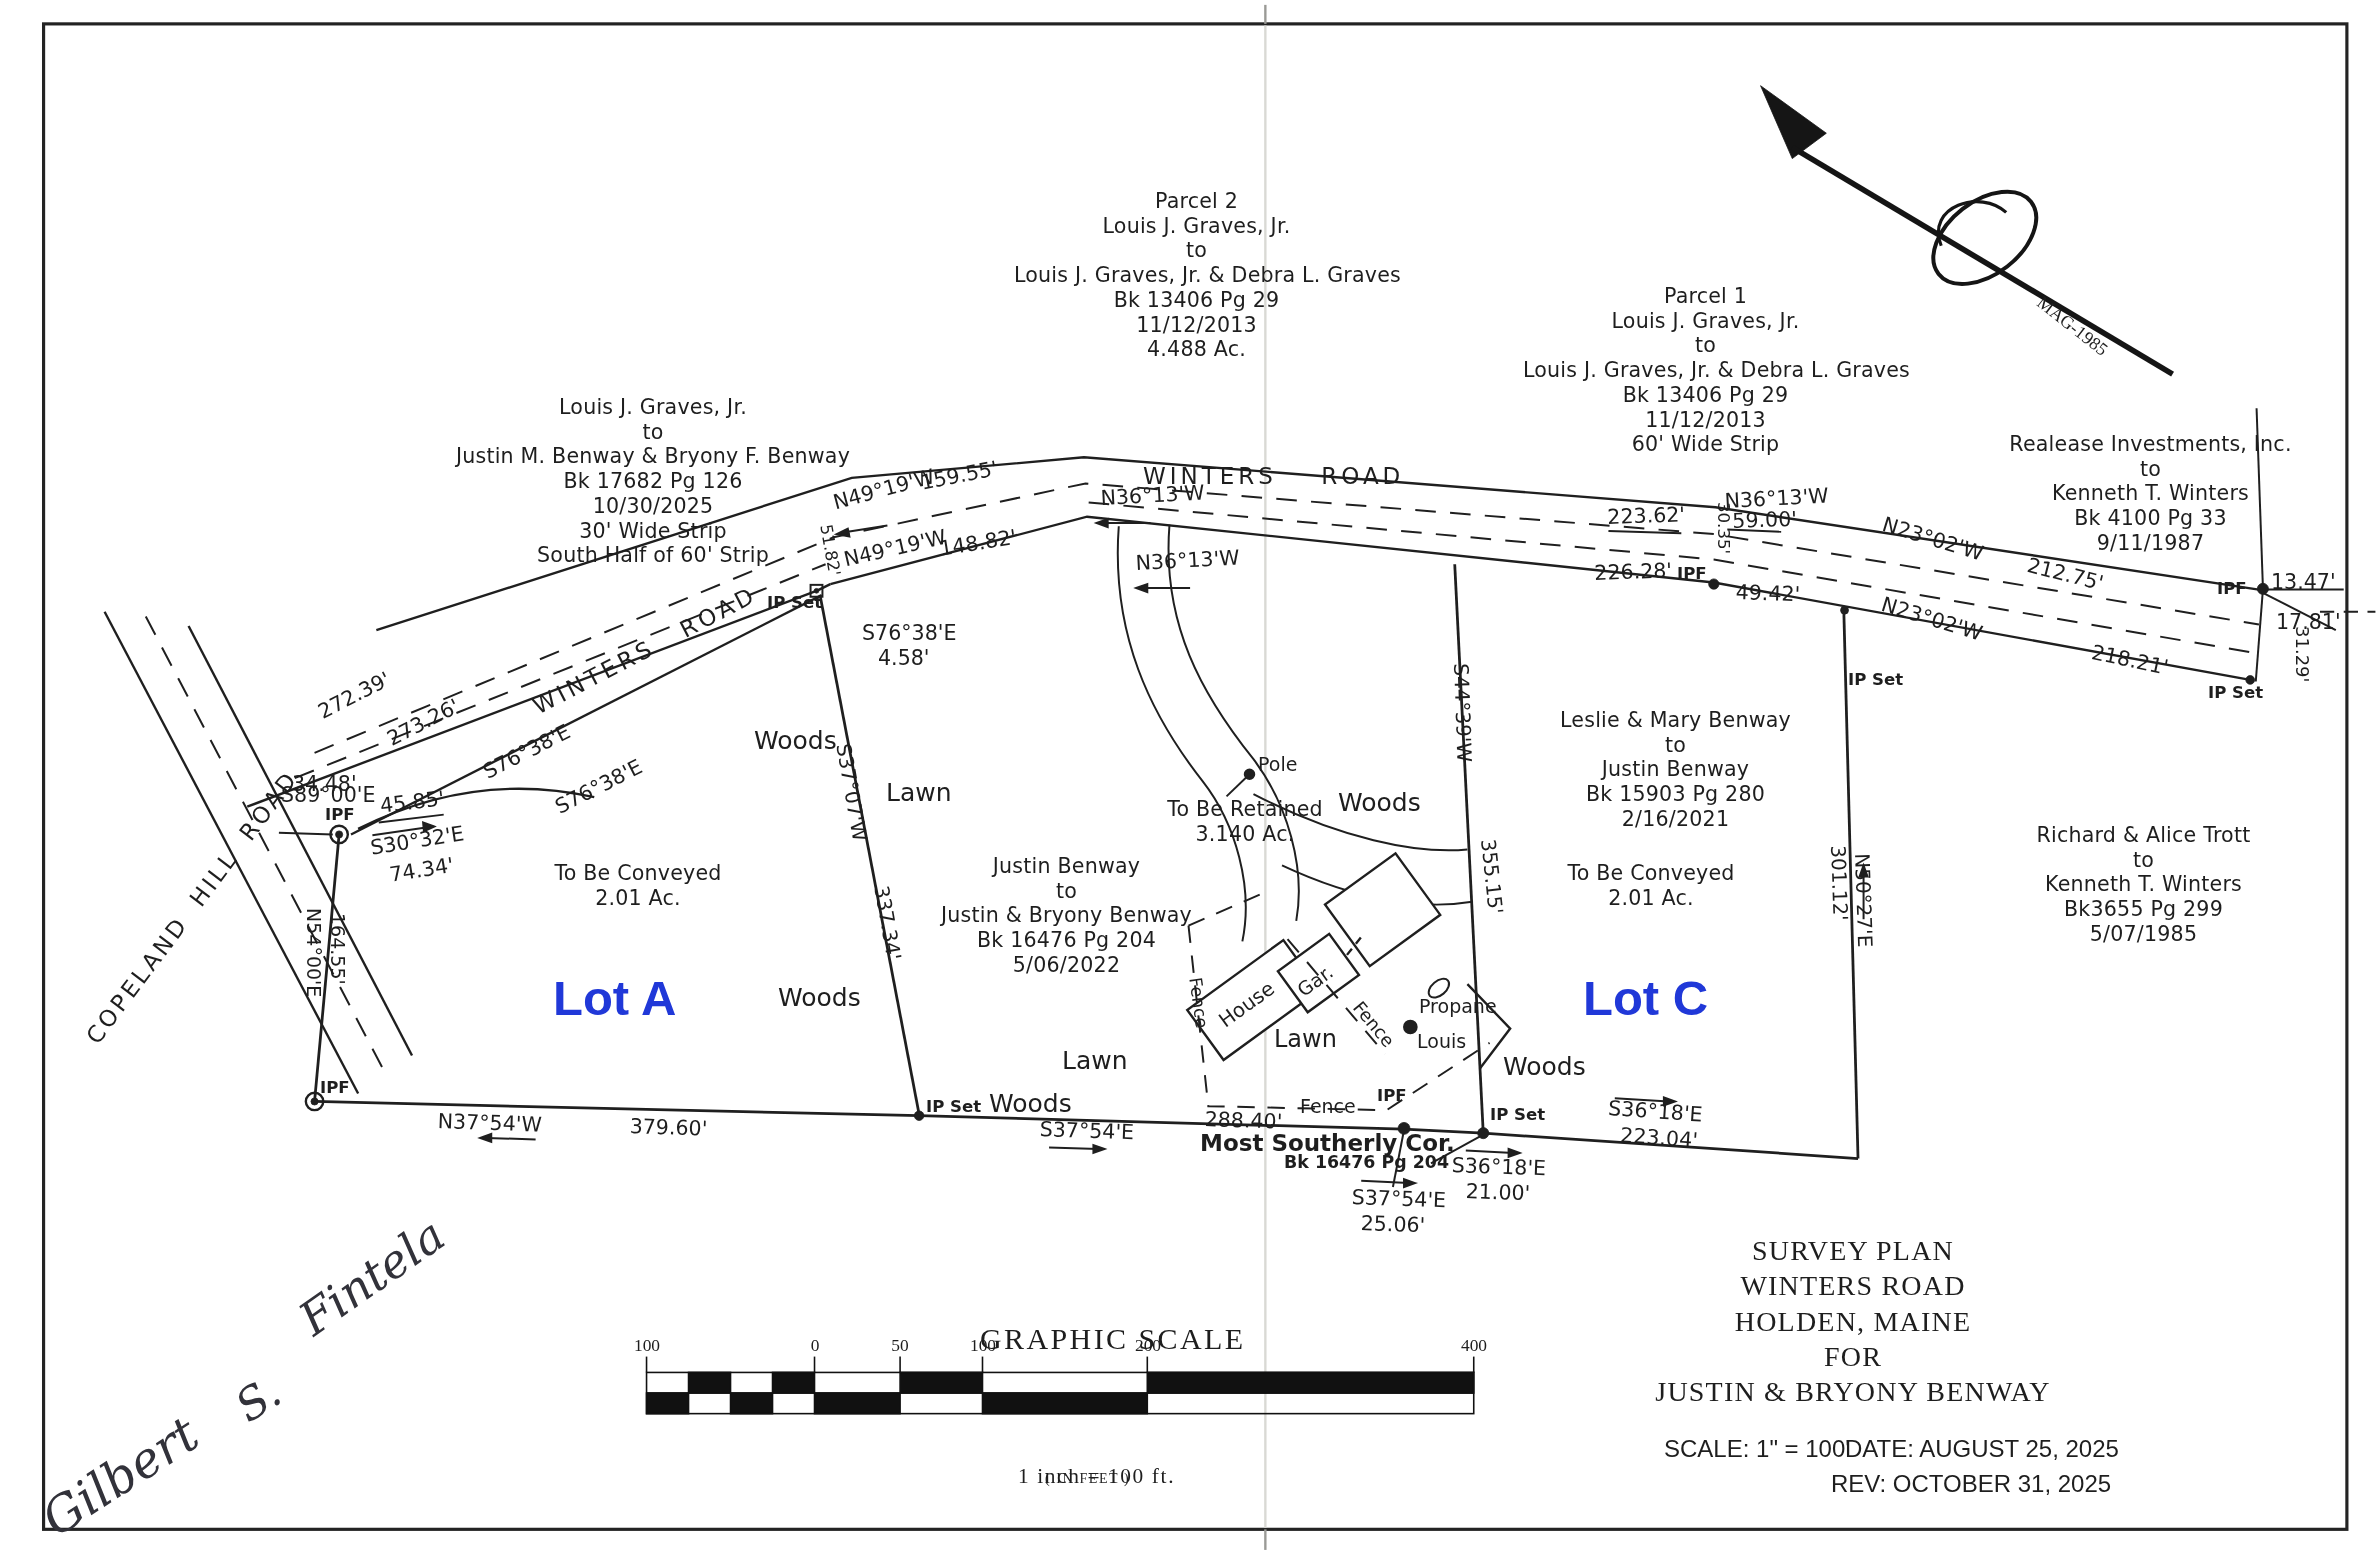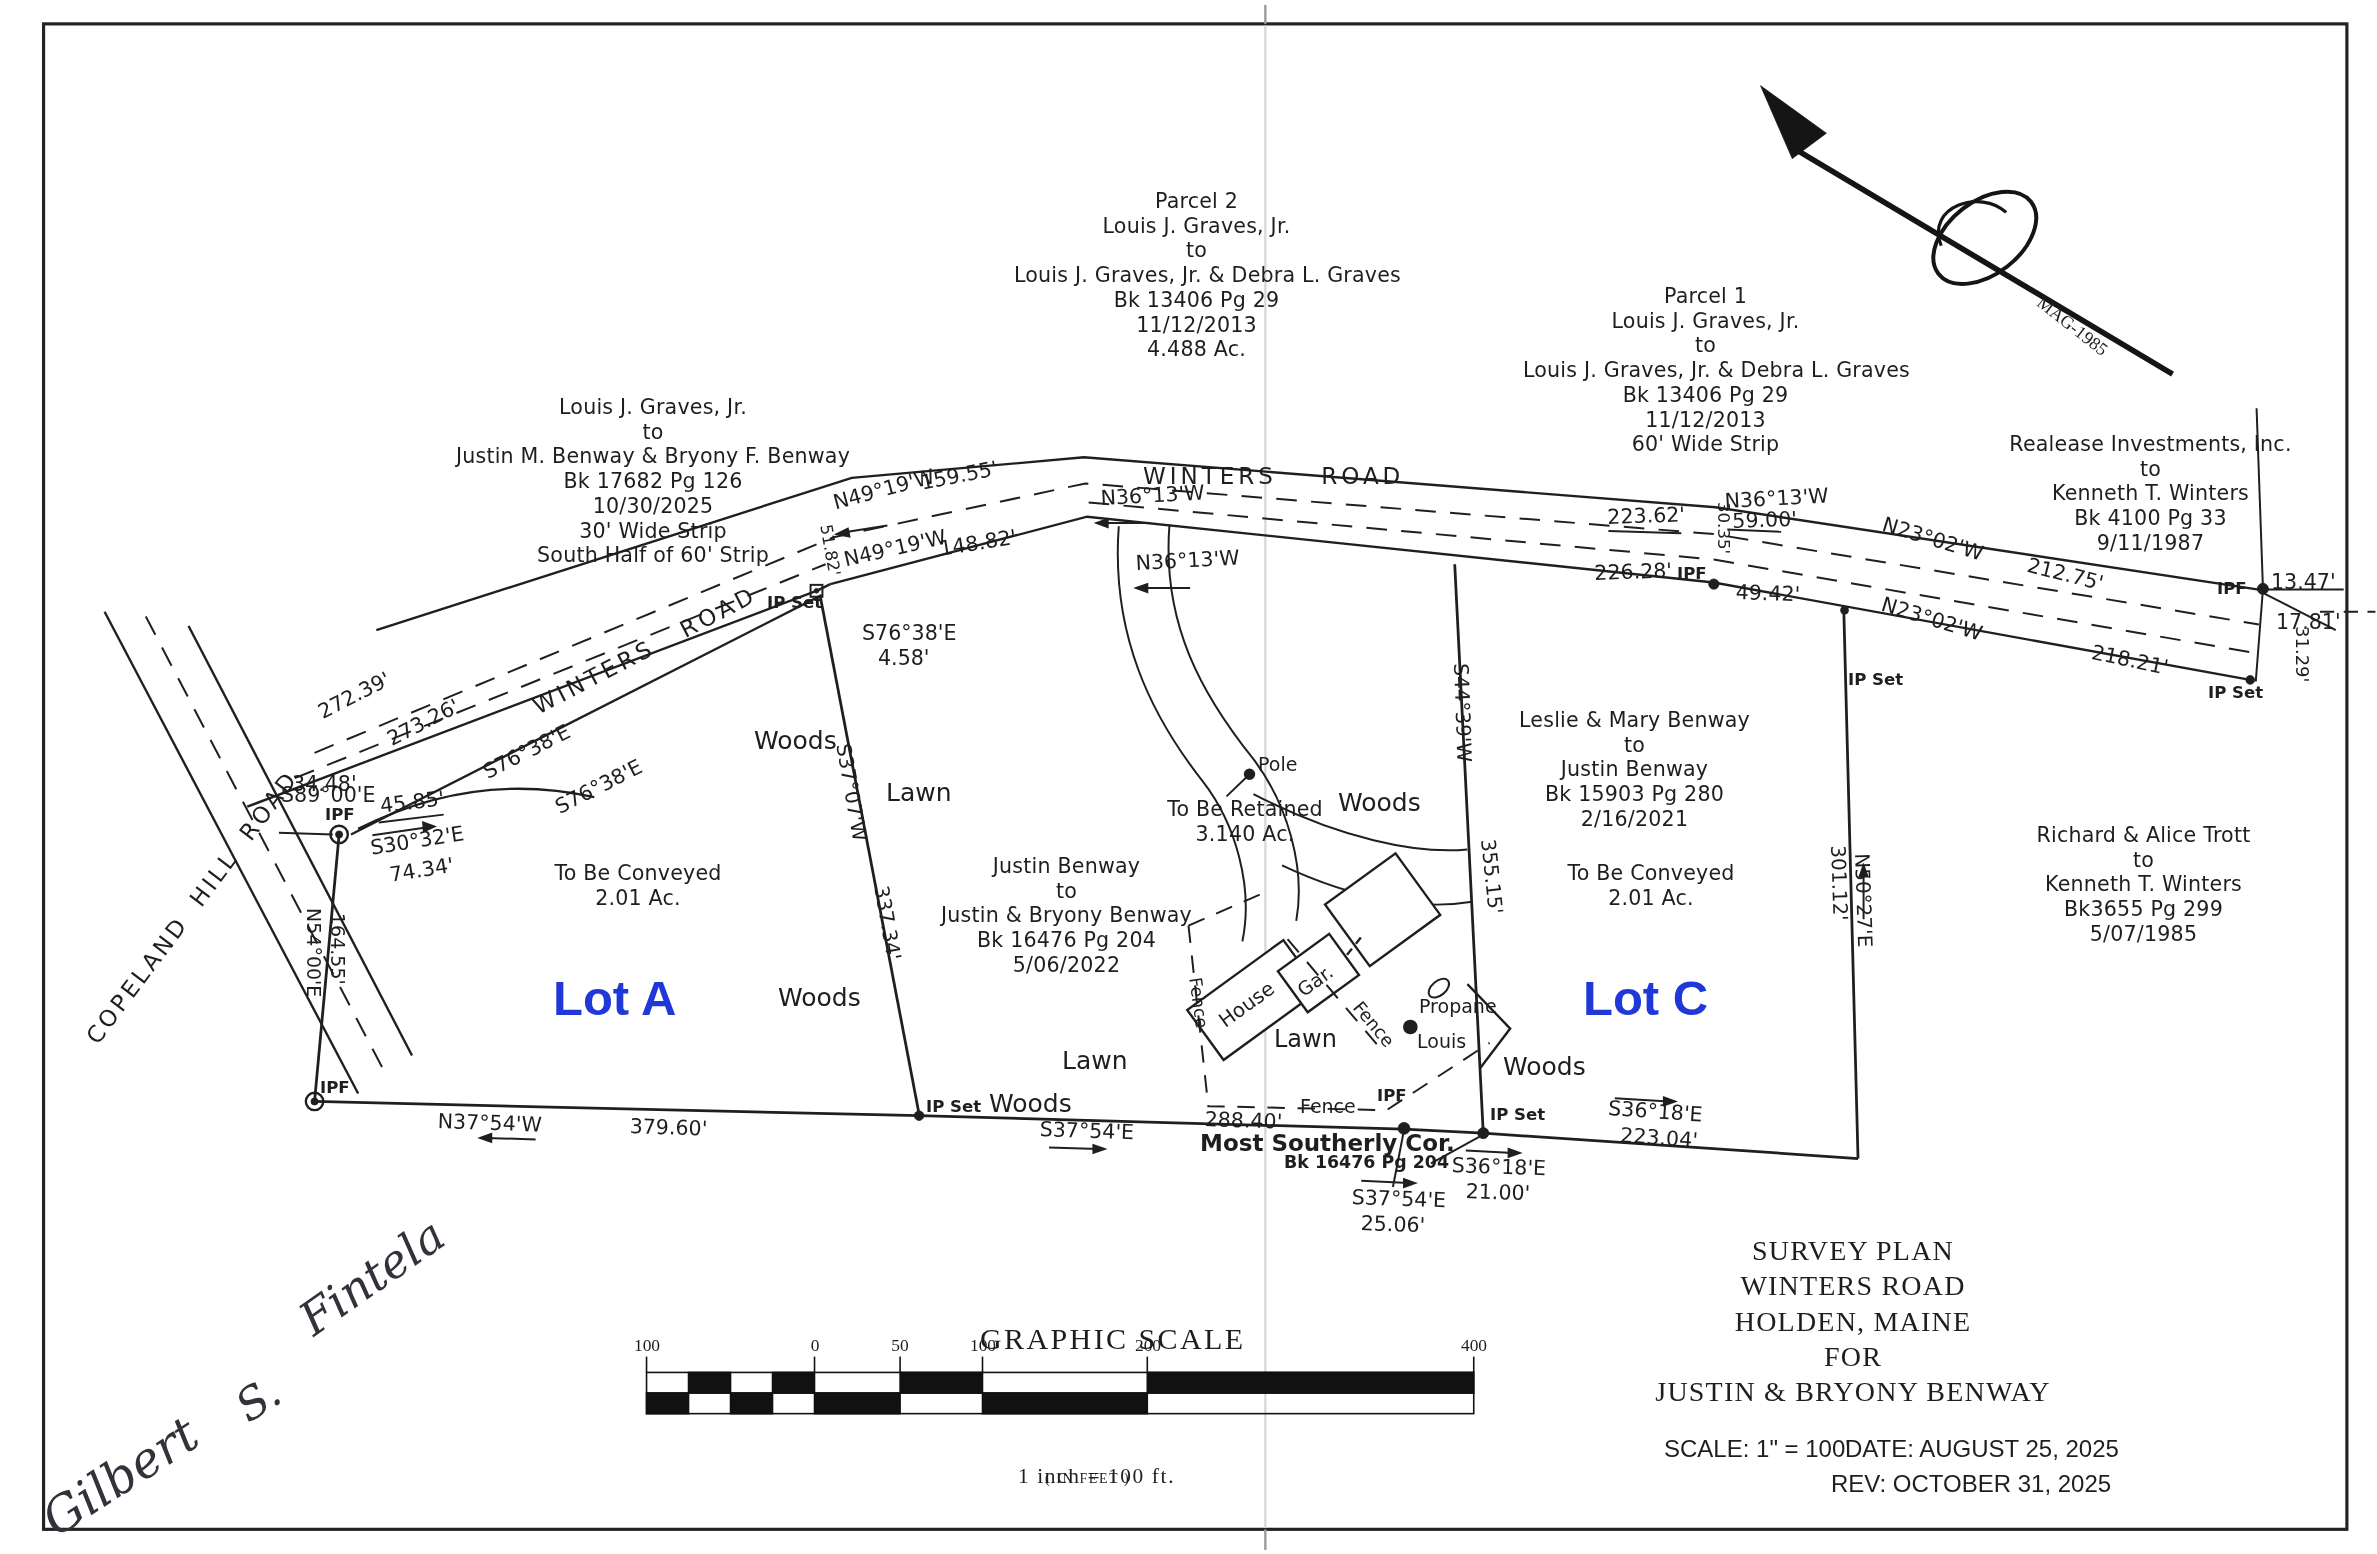--- a/index.html
+++ b/index.html
@@ -213,21 +213,21 @@
       <div>30' Wide Strip</div>
   <div>South Half of 60' Strip</div>
 </div>
 <div class="blk" style="left:1972px;top:432px;width:357px;">
   <div>Realease Investments, Inc.</div>
       <div>to</div>
   <div>Kenneth T. Winters</div>
       <div>Bk 4100 Pg 33</div>
   <div>9/11/1987</div>
 </div>
-<div class="blk" style="left:1484px;top:708px;width:301px;">
+<div class="blk" style="left:1525px;top:708px;width:301px;">
   <div>Leslie &amp; Mary Benway</div>
       <div>to</div>
   <div>Justin Benway</div>
       <div>Bk 15903 Pg 280</div>
   <div>2/16/2021</div>
 </div>
 <div class="blk" style="left:1985px;top:823px;width:317px;">
   <div>Richard &amp; Alice Trott</div>
       <div>to</div>
   <div>Kenneth T. Winters</div>

